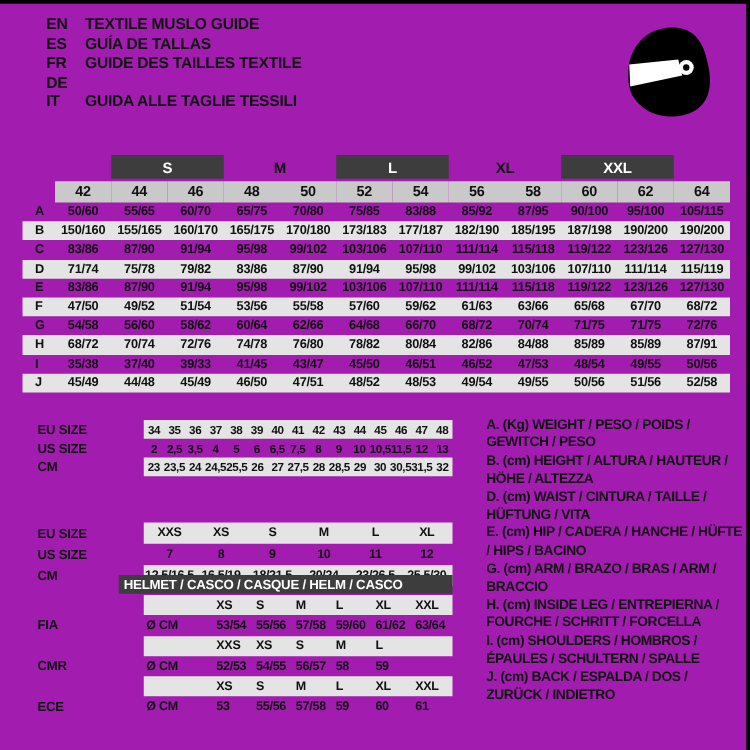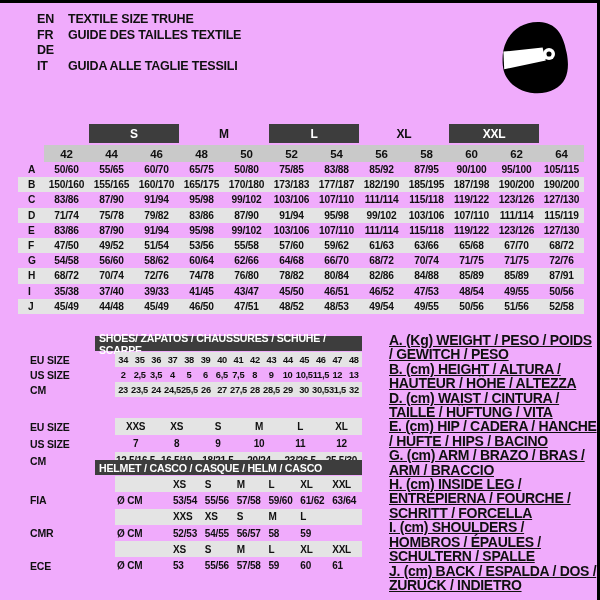--- a/index.html
+++ b/index.html
@@ -1,16 +1,16 @@
 <!DOCTYPE html>
 <html><head>
 <meta charset="utf-8">
 <style>
   html,body{margin:0;padding:0;background:#fff;}
-  .page{position:relative;width:600px;height:600px;background:#f0abfc;overflow:hidden;
+  .page{position:relative;width:600px;height:600px;background:#a21caf;overflow:hidden;
         font-family:"Liberation Sans",sans-serif;font-weight:700;color:#101010;letter-spacing:-0.2px;}
   .border-top{position:absolute;top:0;left:0;width:600px;height:3px;background:#000;}
   .border-right{position:absolute;top:0;right:0;width:3px;height:600px;background:#000;}
 
   
   .langs{position:absolute;left:37px;top:12px;}
   .lang-row{display:flex;font-size:12.5px;line-height:15.6px;}
   .lang-code{width:31px;}
 
   
@@ -44,33 +44,37 @@
   .gloves .s-data{font-size:10px;}
   .s-data.shade{background:#e4e4e4;}
   .c15{grid-template-columns:repeat(15,1fr);}
   .c6{grid-template-columns:repeat(6,1fr);}
   .h-row{display:flex;height:16.3px;}
   .h-data{flex:1;display:grid;grid-template-columns:56px repeat(6,1fr);align-items:center;font-size:10px;text-align:left;}
   .h-data .sv{padding-left:2px;}
   .h-data.shade{background:#e4e4e4;}
 
   
-  .legend{position:absolute;left:389px;top:333px;width:208px;font-size:14px;line-height:14.4px;letter-spacing:-0.3px;text-decoration:underline;}
+  .legend{position:absolute;left:389px;top:333px;width:208px;font-size:11px;line-height:14.4px;letter-spacing:-0.3px;}
 </style>
 </head>
 <body>
 
 <div class="page">
   <div class="border-top"></div>
   <div class="border-right"></div>
 
   <div class="langs">
       <div class="lang-row">
         <span class="lang-code">EN</span>
-        <span class="lang-title">TEXTILE SIZE TRUHE</span>
+        <span class="lang-title">TEXTILE MUSLO GUIDE</span>
+      </div>
+      <div class="lang-row">
+        <span class="lang-code">ES</span>
+        <span class="lang-title">GUÍA DE TALLAS</span>
       </div>
       <div class="lang-row">
         <span class="lang-code">FR</span>
         <span class="lang-title">GUIDE DES TAILLES TEXTILE</span>
       </div>
       <div class="lang-row">
         <span class="lang-code">DE</span>
       </div>
       <div class="lang-row">
         <span class="lang-code">IT</span>
@@ -110,21 +114,21 @@
         <div class="cell">60</div>
         <div class="cell">62</div>
         <div class="cell">64</div>
       </div>
       <div class="m-row m-data">
         <div class="rl">A</div>
         <div class="cv">50/60</div>
         <div class="cv">55/65</div>
         <div class="cv">60/70</div>
         <div class="cv">65/75</div>
-        <div class="cv">50/80</div>
+        <div class="cv">70/80</div>
         <div class="cv">75/85</div>
         <div class="cv">83/88</div>
         <div class="cv">85/92</div>
         <div class="cv">87/95</div>
         <div class="cv">90/100</div>
         <div class="cv">95/100</div>
         <div class="cv">105/115</div>
       </div>
       <div class="m-row m-data shade">
         <div class="rl">B</div>
@@ -257,24 +261,20 @@
         <div class="cv">48/53</div>
         <div class="cv">49/54</div>
         <div class="cv">49/55</div>
         <div class="cv">50/56</div>
         <div class="cv">51/56</div>
         <div class="cv">52/58</div>
       </div>
     </div>
 
   <div class="sub shoes">
-      <div class="s-header">
-        <div class="spacer"></div>
-        <div class="bar">SHOES/ ZAPATOS / CHAUSSURES / SCHUHE / SCARPE</div>
-      </div>
       <div class="s-row">
         <div class="s-label">EU SIZE</div>
         <div class="s-data c15 shade">
           <div class="sv">34</div>
           <div class="sv">35</div>
           <div class="sv">36</div>
           <div class="sv">37</div>
           <div class="sv">38</div>
           <div class="sv">39</div>
           <div class="sv">40</div>

